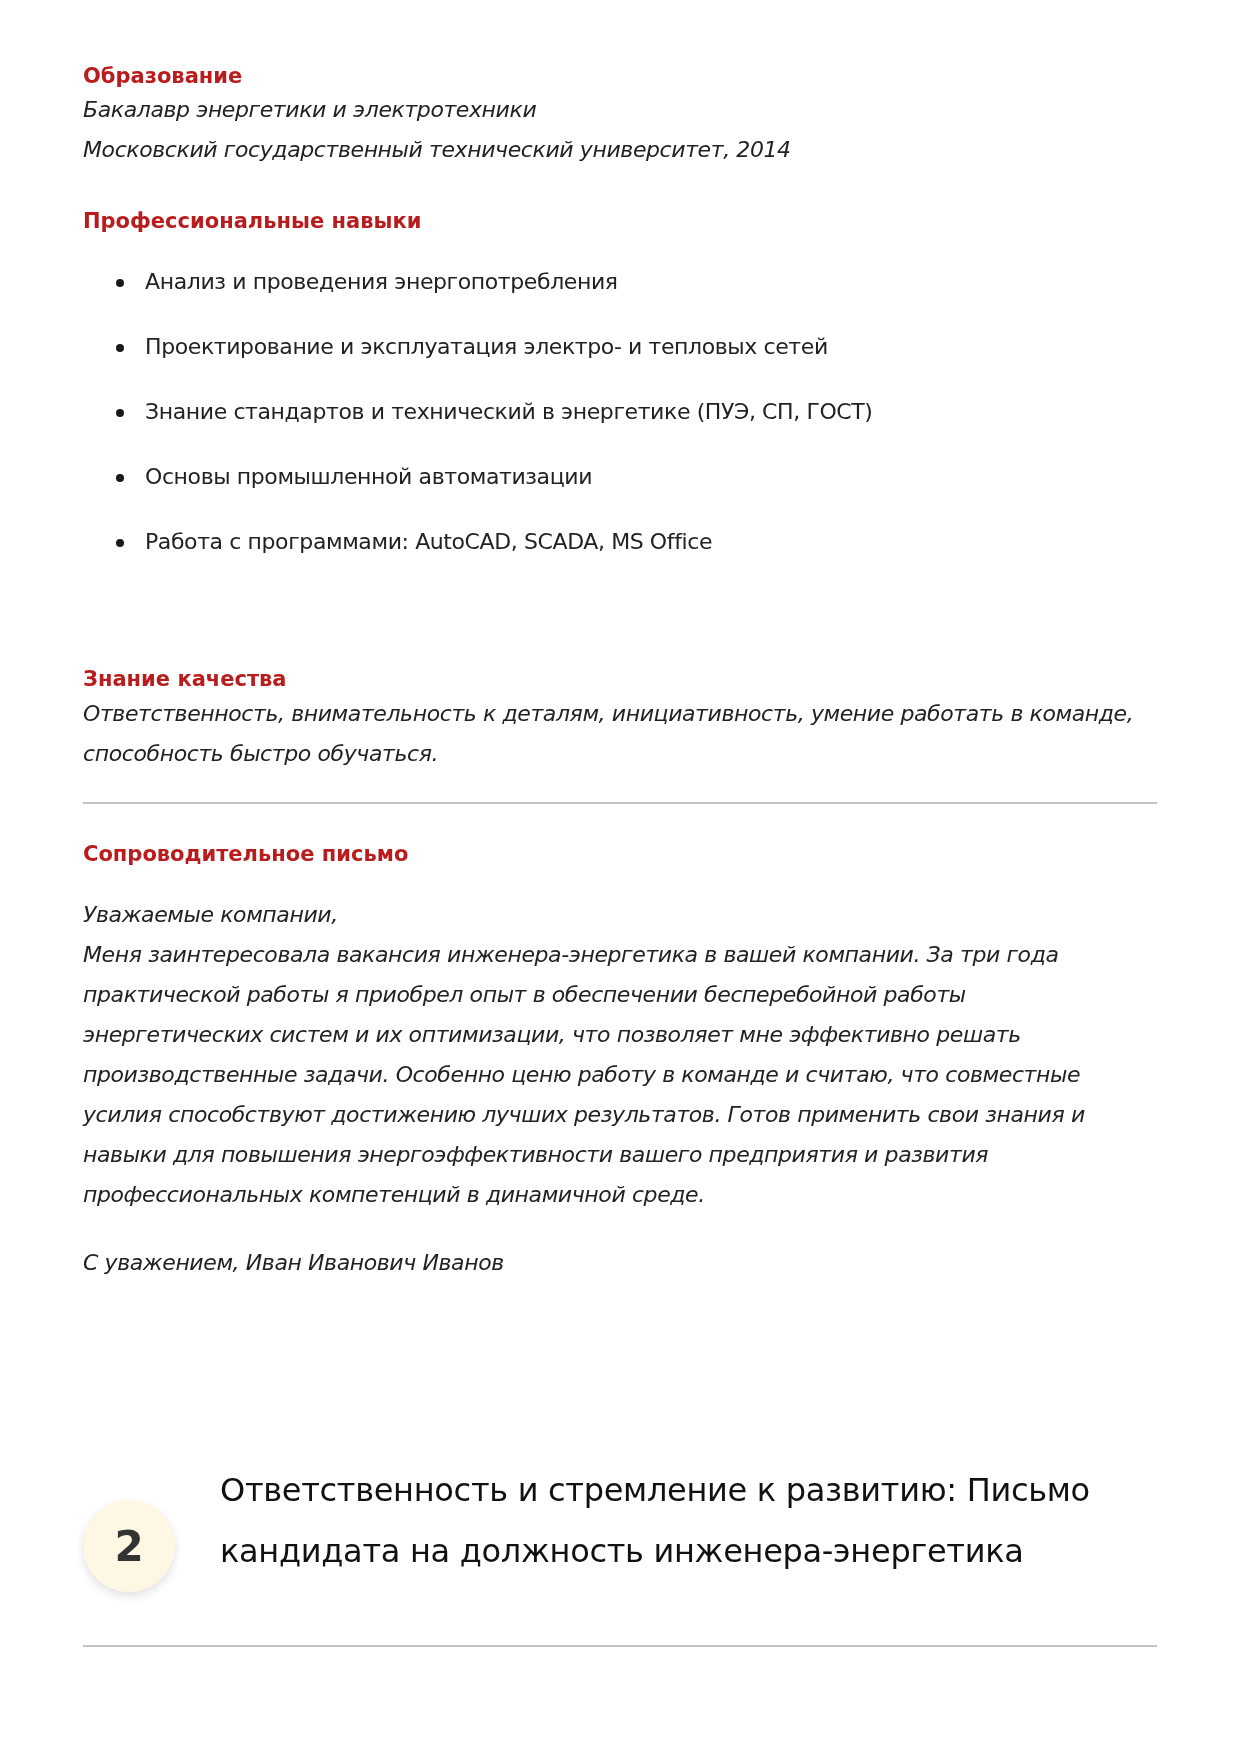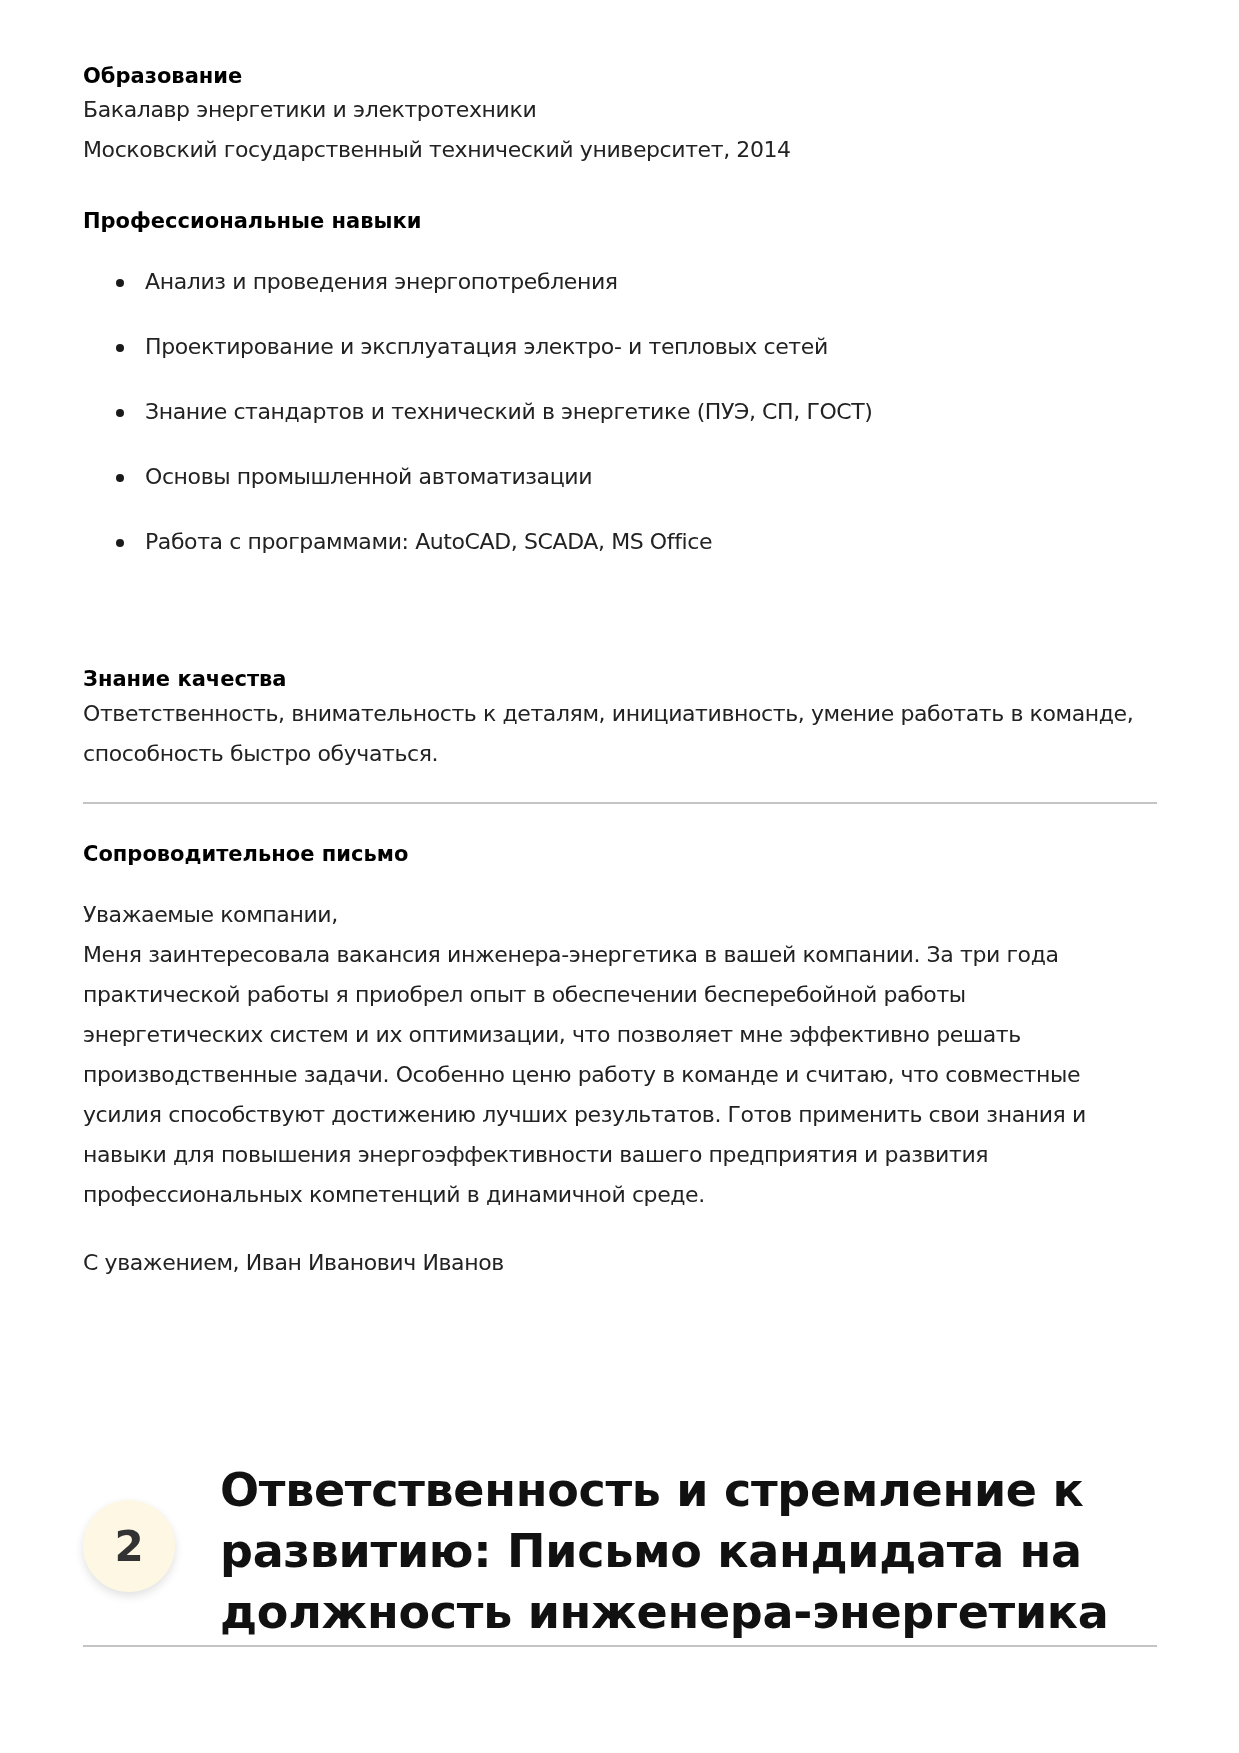--- a/index.html
+++ b/index.html
@@ -1,29 +1,29 @@
 <!DOCTYPE html>
 <html><head>
 <meta charset="utf-8">
 <style>
   html, body { margin: 0; padding: 0; background: #ffffff; }
   body { width: 1239px; height: 1753px; position: relative; overflow: hidden;
          font-family: "DejaVu Sans", "Liberation Sans", sans-serif; color: #1a1a1a; }
   .page { position: absolute; left: 83px; top: 0; width: 1074px; }
-  .h { font-weight: bold; font-size: 21px; position: absolute; left: 0; color: #000000; }
-  .p { font-size: 22px; position: absolute; left: 0; line-height: 40px; color: #222; letter-spacing: -0.4px; }
+  .h { font-weight: bold; font-size: 21px; position: absolute; left: 0; color: #b91c1c; }
+  .p { font-size: 22px; position: absolute; left: 0; line-height: 40px; color: #222; letter-spacing: -0.4px; font-style: italic; }
   ul.skills { position: absolute; left: 0; top: 262px; margin: 0; padding: 0 0 0 62px; list-style: none; }
   ul.skills li { position: relative; font-size: 22px; height: 65px; line-height: 40px; color: #222; letter-spacing: -0.4px; }
   ul.skills li::before { content: ""; position: absolute; left: -29px; top: 17px; width: 8px; height: 8px; border-radius: 50%; background: #1a1a1a; }
   .rule { position: absolute; left: 0; width: 1074px; height: 2px; background: #c4c4c4; }
   .badge { position: absolute; left: 0; top: 1500px; width: 92px; height: 92px; border-radius: 50%;
            background: #fdf7e4; box-shadow: 0 4px 10px rgba(0,0,0,0.12);
            display: flex; align-items: center; justify-content: center;
            font-weight: bold; font-size: 42px; color: #333; }
-  .title2 { position: absolute; left: 137px; top: 1460px; width: 920px; font-weight: bold; font-size: 46px;
+  .title2 { position: absolute; left: 137px; top: 1460px; width: 920px; font-weight: normal; font-size: 32px;
             line-height: 61px; color: #111; letter-spacing: -0.3px; }
 </style>
 </head>
 <body>
 
 <div class="page">
   <div class="h" style="top:64px">Образование</div>
   <div class="p" style="top:90px">Бакалавр энергетики и электротехники</div>
   <div class="p" style="top:130px">Московский государственный технический университет, 2014</div>
 

